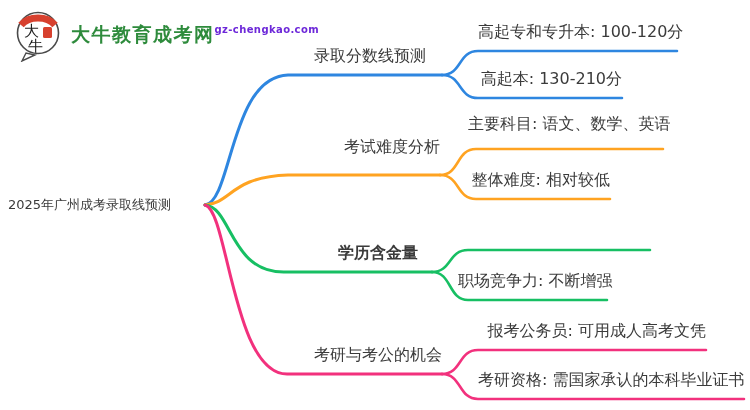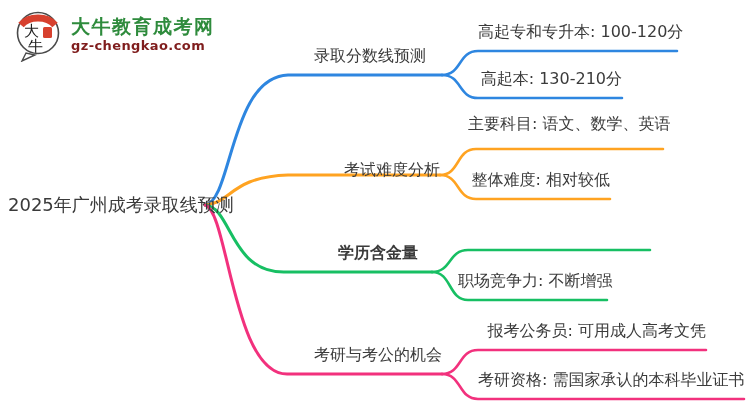--- a/index.html
+++ b/index.html
@@ -21,37 +21,37 @@
     position:absolute;
     font-size:16px;
     line-height:22px;
     white-space:nowrap;
     text-align:right;
     color:#3b3b3b;
   }
   .topic-node {
     position:absolute;
     left:8px; top:194px;
-    font-size:18px;
+    font-size:13px;
     line-height:22px;
     white-space:nowrap;
     color:#3a3a3a;
   }
 
   .logo {
     position:absolute; left:12px; top:6px;
     display:flex; align-items:center; gap:7px;
   }
-  .logo-text { display:flex; flex-direction:column; }
+  .logo-text { display:flex; }
   .logo-title {
     font-size:19px; font-weight:bold; color:#2e8b3c; letter-spacing:1.5px;
     line-height:24px;
   }
   .logo-domain {
-    font-size:13px; font-weight:bold; color:#7f1d1d; letter-spacing:0.4px;
+    font-size:10px; font-weight:bold; color:#6d28d9; letter-spacing:0.4px;
     line-height:16px;
   }
 </style>
 </head>
 <body>
 
 <div class="stage">
 
   <svg class="links" width="750" height="410" viewBox="0 0 750 410">
 
@@ -83,21 +83,21 @@
     </svg>
     <div class="logo-text">
       <div class="logo-title">大牛教育成考网</div>
       <div class="logo-domain">gz-chengkao.com</div>
     </div>
   </div>
 
   <div class="topic-node">2025年广州成考录取线预测</div>
 
   <div class="node" style="left:272px;top:45px;width:154px;">录取分数线预测</div>
-  <div class="node" style="left:288px;top:159px;width:152px;">考试难度分析</div>
+  <div class="node" style="left:288px;top:136px;width:152px;">考试难度分析</div>
   <div class="node" style="left:272px;top:242px;width:146px;font-weight:bold;">学历含金量</div>
   <div class="node" style="left:288px;top:344px;width:154px;">考研与考公的机会</div>
 
   <div class="node" style="left:478px;top:21px;width:199px;">高起专和专升本: 100-120分</div>
   <div class="node" style="left:478px;top:68px;width:144px;">高起本: 130-210分</div>
 
   <div class="node" style="left:468px;top:113px;width:195px;">主要科目: 语文、数学、英语</div>
   <div class="node" style="left:468px;top:169px;width:142px;">整体难度: 相对较低</div>
 
   <div class="node" style="left:458px;top:270px;width:149px;">职场竞争力: 不断增强</div>

